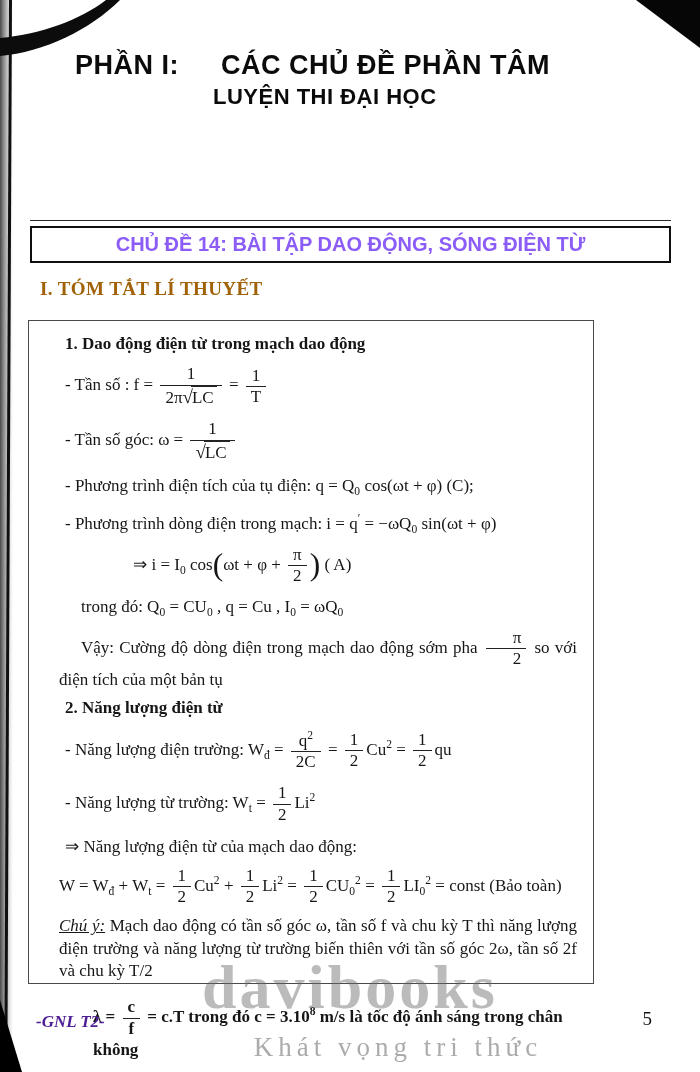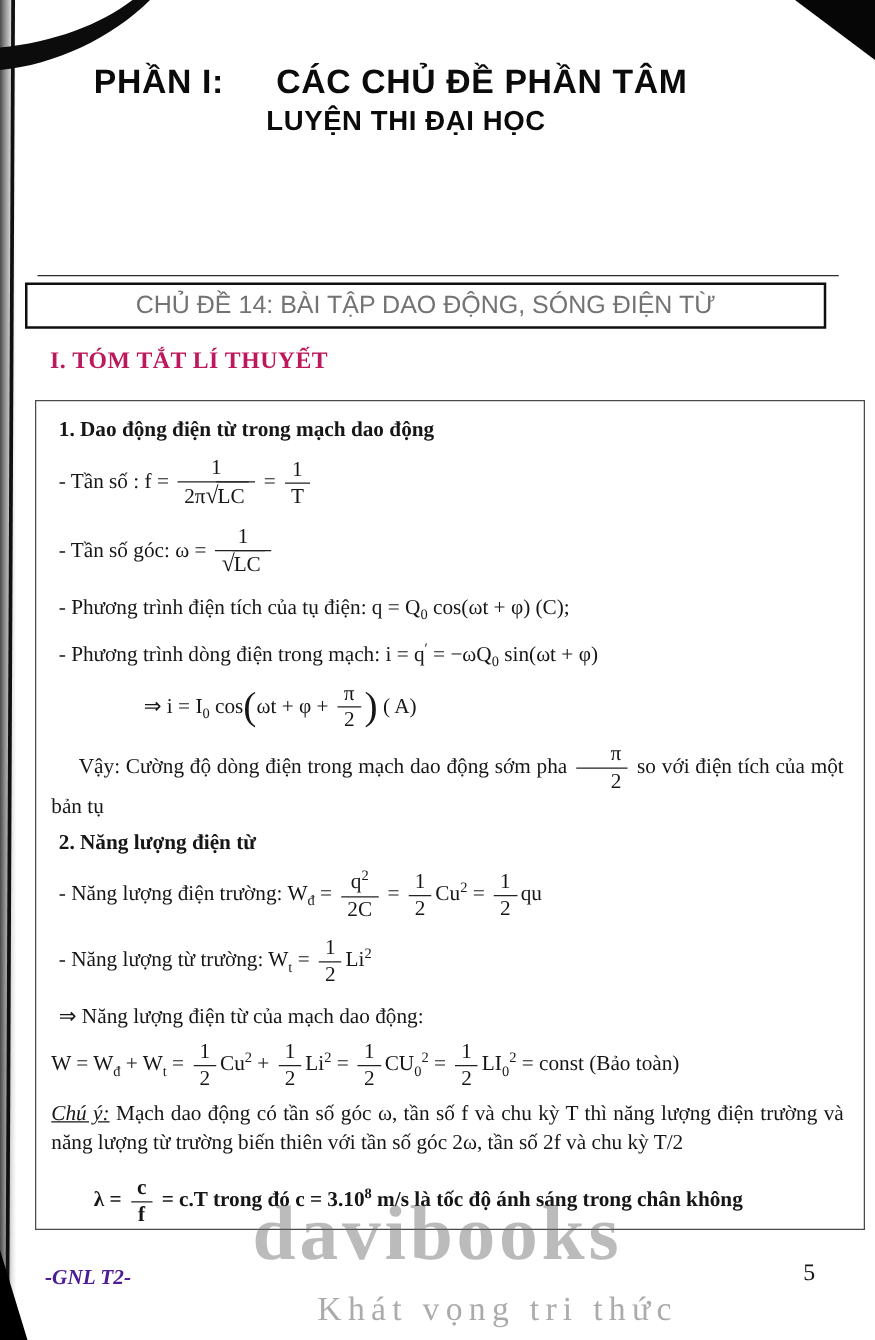--- a/index.html
+++ b/index.html
@@ -20,29 +20,29 @@
   
   .hdr1{position:absolute;left:75px;top:50px;display:flex;gap:42px;
     font-family:"Liberation Sans",sans-serif;font-weight:bold;font-size:27px;
     color:#0b0b0b;letter-spacing:0.5px;}
   .hdr2{position:absolute;left:213px;top:84px;
     font-family:"Liberation Sans",sans-serif;font-weight:bold;font-size:22px;
     color:#0b0b0b;letter-spacing:0.5px;}
   .chapter{position:absolute;left:88px;top:158px;
     font-family:"Liberation Sans",sans-serif;font-weight:bold;font-size:23px;color:#0d0d0d;}
   .topic-topline{position:absolute;left:30px;top:220px;width:641px;height:1px;background:#2a2a2a;}
-  .topic-box{position:absolute;left:20px;top:226px;width:637px;height:33px;
+  .topic-box{position:absolute;left:30px;top:226px;width:637px;height:33px;
     border:2px solid #0f0f0f;display:flex;align-items:center;justify-content:center;
-    font-family:"Liberation Sans",sans-serif;font-weight:normal;font-size:20px;color:#737373;}
+    font-family:"Liberation Sans",sans-serif;font-weight:bold;font-size:20px;color:#8b5cf6;}
   .section{position:absolute;left:40px;top:278px;font-weight:bold;font-size:19px;
-    letter-spacing:0.4px;color:#be185d;}
+    letter-spacing:0.4px;color:#a16207;}
 
   
-  .content-box{position:absolute;left:28px;top:320px;width:664px;height:664px;
-    border:1.5px solid #4a4a4a;box-sizing:border-box;padding:8px 16px 0 12px;}
+  .content-box{position:absolute;left:28px;top:320px;width:566px;height:664px;
+    border:1.5px solid #4a4a4a;box-sizing:border-box;padding:8px 16px 0 30px;}
   .line{font-size:17px;line-height:1.32;}
   .line.item{font-weight:bold;padding-left:6px;}
   .line.just{text-align:justify;}
   .line.indent1{text-indent:22px;}
 
   
   .frac{display:inline-block;vertical-align:middle;text-align:center;margin:0 3px;line-height:1.1;}
   .frac .num{display:block;padding:0 5px 1px;border-bottom:1.5px solid #222;}
   .frac .den{display:block;padding:1px 5px 0;}
   .sqrt{white-space:nowrap;}
@@ -90,20 +90,21 @@
 
   <div class="section">I.   TÓM TẮT LÍ THUYẾT</div>
 
   <div class="content-box" id="content-box">
       <div class="line item" style="margin-top: 4px;">1.  Dao động điện từ trong mạch dao động</div>
       <div class="line f" style="margin-left: 6px; margin-top: 10px;">- Tần  số : f = <span class="frac"><span class="num">1</span><span class="den">2π<span class="sqrt"><span class="radical">√</span><span class="radicand">LC</span></span></span></span> = <span class="frac"><span class="num">1</span><span class="den">T</span></span></div>
       <div class="line f" style="margin-left: 6px; margin-top: 12px;">- Tần số góc:  ω = <span class="frac"><span class="num">1</span><span class="den"><span class="sqrt"><span class="radical">√</span><span class="radicand">LC</span></span></span></span></div>
       <div class="line f" style="margin-left: 6px; margin-top: 12px;">- Phương trình điện tích của tụ điện:  q = Q<sub>0</sub> cos(ωt + φ)  (C);</div>
       <div class="line f" style="margin-left: 6px; margin-top: 12px;">- Phương trình dòng điện trong mạch:  i = q<sup>′</sup> = −ωQ<sub>0</sub> sin(ωt + φ)</div>
       <div class="line f" style="margin-left: 74px; margin-top: 8px;">⇒ i = I<sub>0</sub> cos<span class="bp">(</span>ωt + φ + <span class="frac"><span class="num">π</span><span class="den">2</span></span><span class="bp">)</span> ( A)</div>
+      <div class="line f" style="margin-left: 22px; margin-top: 10px;">trong đó:  Q<sub>0</sub> = CU<sub>0</sub> ,  q = Cu ,  I<sub>0</sub> = ωQ<sub>0</sub></div>
       <div class="line just indent1" style="margin-top: 8px;">Vậy: Cường độ dòng điện trong mạch dao động sớm pha <span class="frac"><span class="num">π</span><span class="den">2</span></span> so với điện tích của một bản tụ</div>
       <div class="line item" style="margin-top: 6px;">2.  Năng lượng điện từ</div>
       <div class="line f" style="margin-left: 6px; margin-top: 10px;">- Năng lượng điện trường:  W<sub>đ</sub> = <span class="frac"><span class="num">q<sup>2</sup></span><span class="den">2C</span></span> = <span class="frac"><span class="num">1</span><span class="den">2</span></span>Cu<sup>2</sup> = <span class="frac"><span class="num">1</span><span class="den">2</span></span>qu</div>
       <div class="line f" style="margin-left: 6px; margin-top: 12px;">- Năng lượng từ trường:  W<sub>t</sub> = <span class="frac"><span class="num">1</span><span class="den">2</span></span>Li<sup>2</sup></div>
       <div class="line f" style="margin-left: 6px; margin-top: 12px;">⇒ Năng lượng điện từ của mạch dao động:</div>
       <div class="line f" style="margin-top: 8px;">W = W<sub>đ</sub> + W<sub>t</sub> = <span class="frac"><span class="num">1</span><span class="den">2</span></span>Cu<sup>2</sup> + <span class="frac"><span class="num">1</span><span class="den">2</span></span>Li<sup>2</sup> = <span class="frac"><span class="num">1</span><span class="den">2</span></span>CU<sub>0</sub><sup>2</sup> = <span class="frac"><span class="num">1</span><span class="den">2</span></span>LI<sub>0</sub><sup>2</sup> = const (Bảo toàn)</div>
       <div class="line just" style="margin-top: 8px;"><span class="chuy">Chú ý:</span> Mạch dao động có tần số góc ω, tần số f và chu kỳ T thì năng lượng điện trường và năng lượng từ trường biến thiên với tần số góc 2ω, tần số 2f và chu kỳ T/2</div>
       <div class="line f" style="margin-left: 34px; margin-top: 16px; font-weight: bold;">λ = <span class="frac"><span class="num">c</span><span class="den">f</span></span> = c.T  trong đó c = 3.10<sup>8</sup> m/s là tốc độ ánh sáng trong chân không</div>
     </div>
 

